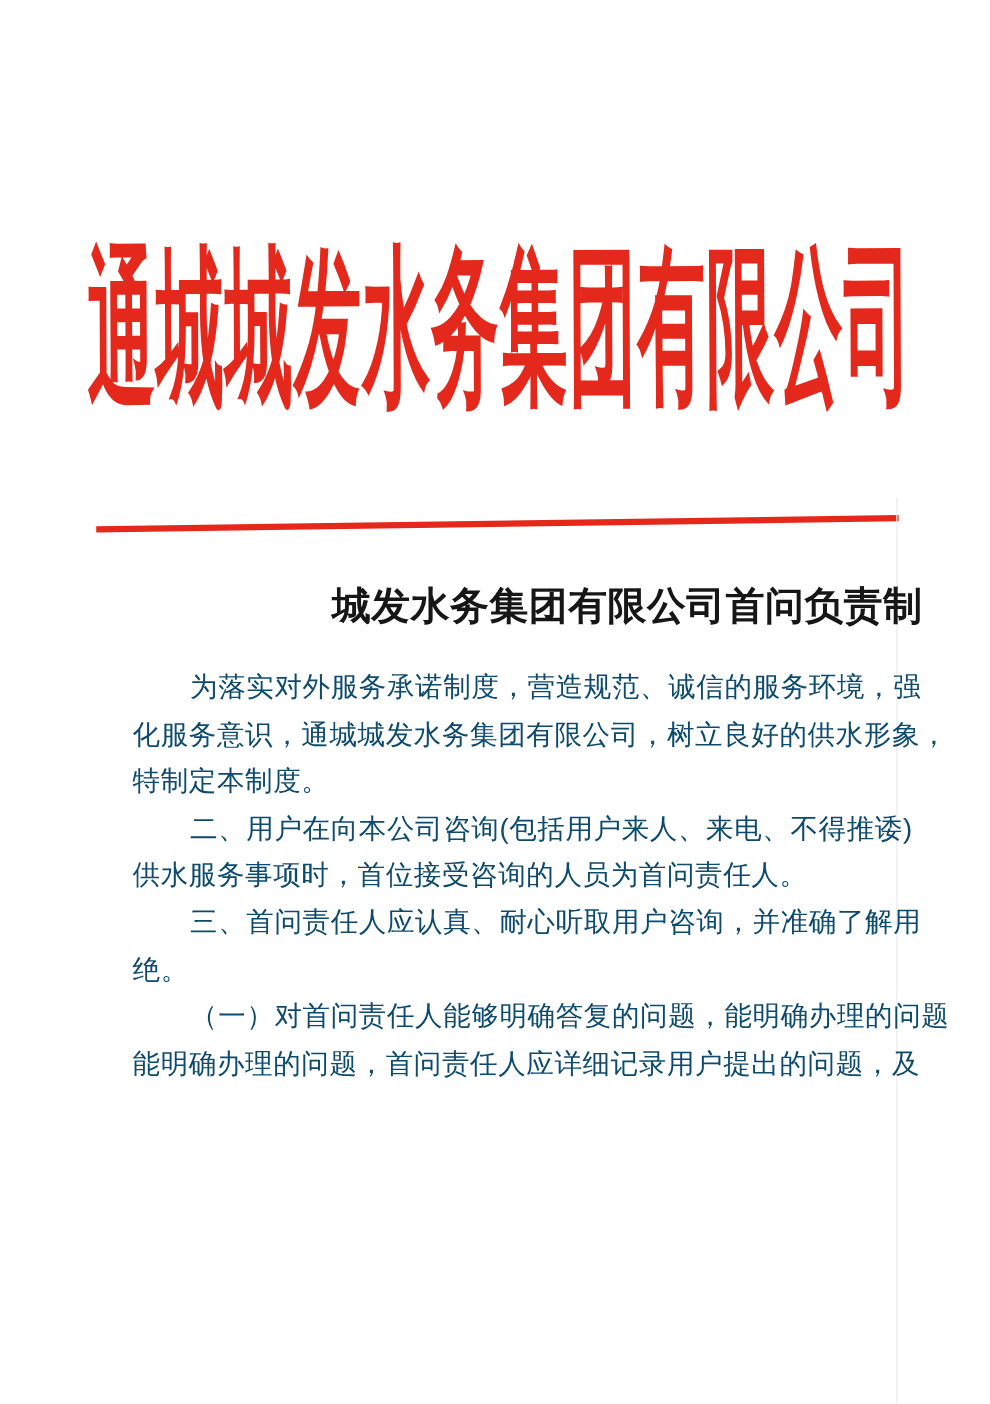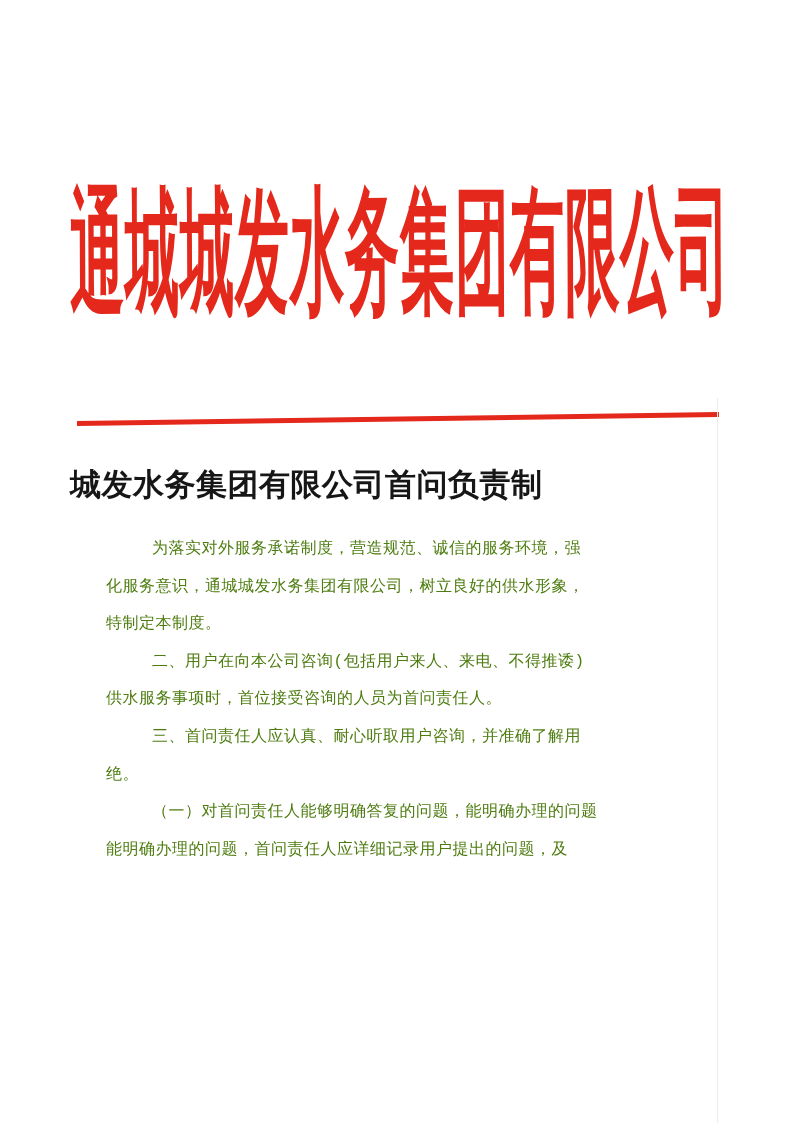--- a/index.html
+++ b/index.html
@@ -6,21 +6,21 @@
     margin: 0;
     padding: 0;
     background: #ffffff;
   }
   .page {
     position: relative;
     width: 792px;
     height: 1123px;
     background: #ffffff;
     overflow: hidden;
-    font-family: Liberation Mono, monospace;
+    font-family: Liberation Sans, sans-serif;
   }
   
   .letterhead {
     position: absolute;
     top: 190px;
     left: 60px;
     width: 680px;
     height: 146px;
     line-height: 146px;
     text-align: center;
@@ -44,38 +44,38 @@
     width: 642px;
     height: 5px;
     background: #e4281b;
     transform: rotate(-0.8deg);
     transform-origin: left center;
   }
   
   .doc-title {
     position: absolute;
     top: 464px;
-    left: 70px;
+    left: 93px;
     width: 645px;
-    text-align: left;
+    text-align: right;
     font-size: 31px;
     font-weight: 700;
     color: #161616;
     letter-spacing: 0.5px;
     white-space: nowrap;
   }
   
   .body-text {
     position: absolute;
     left: 106px;
     top: 531px;
     width: 648px;
-    font-size: 16px;
+    font-size: 22px;
     line-height: 37.6px;
-    color: #4d7c0f;
+    color: #0c4a6e;
     letter-spacing: 0.5px;
   }
   .line {
     white-space: nowrap;
   }
   .line.indent {
     text-indent: 46px;
   }
   
   .scan-artifact {

